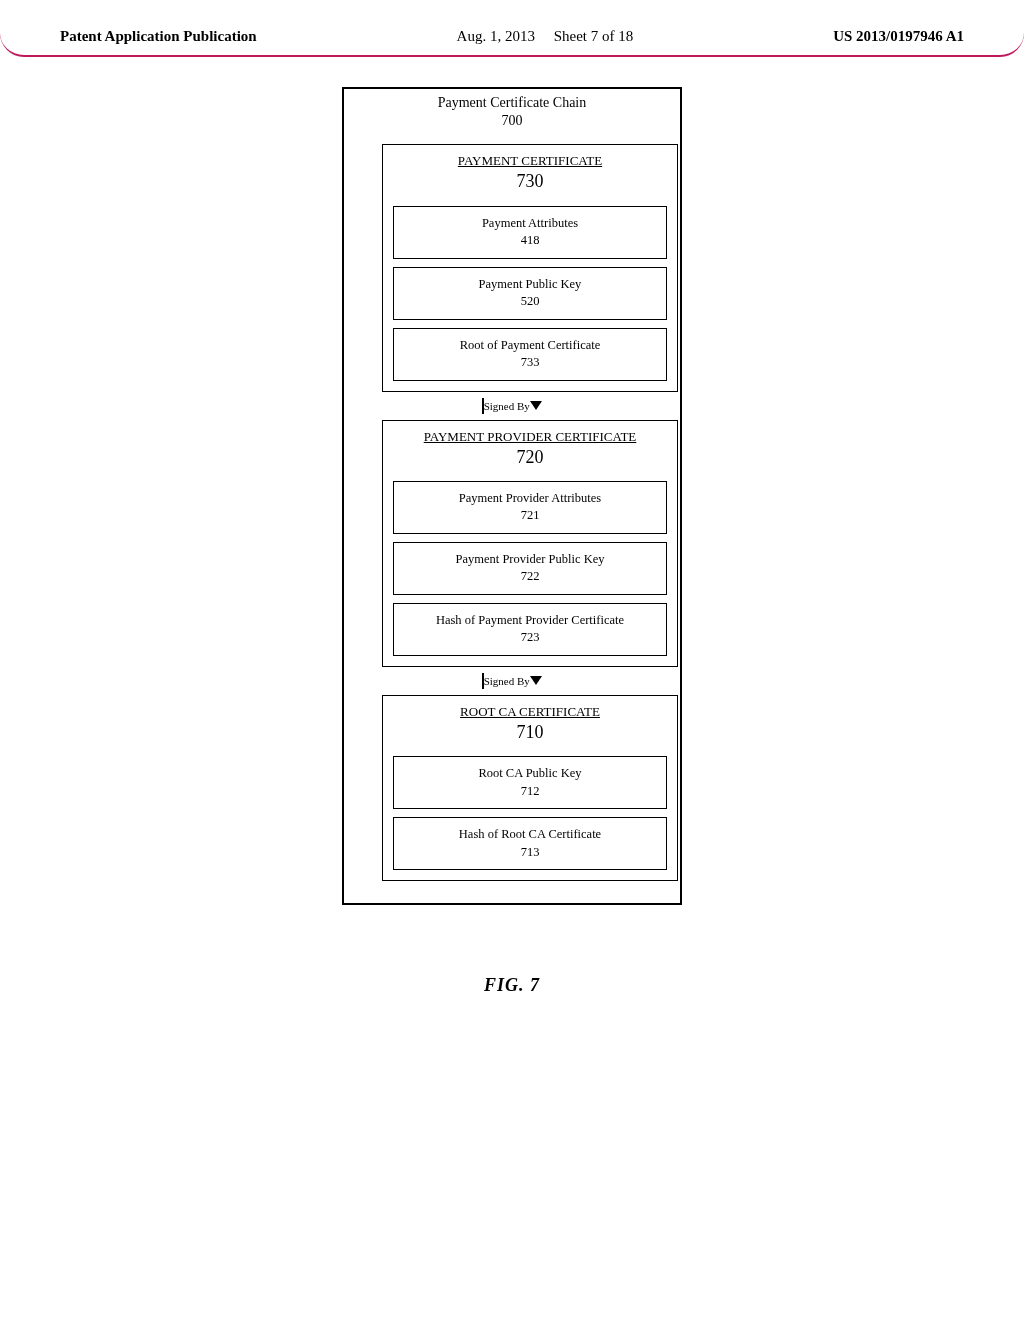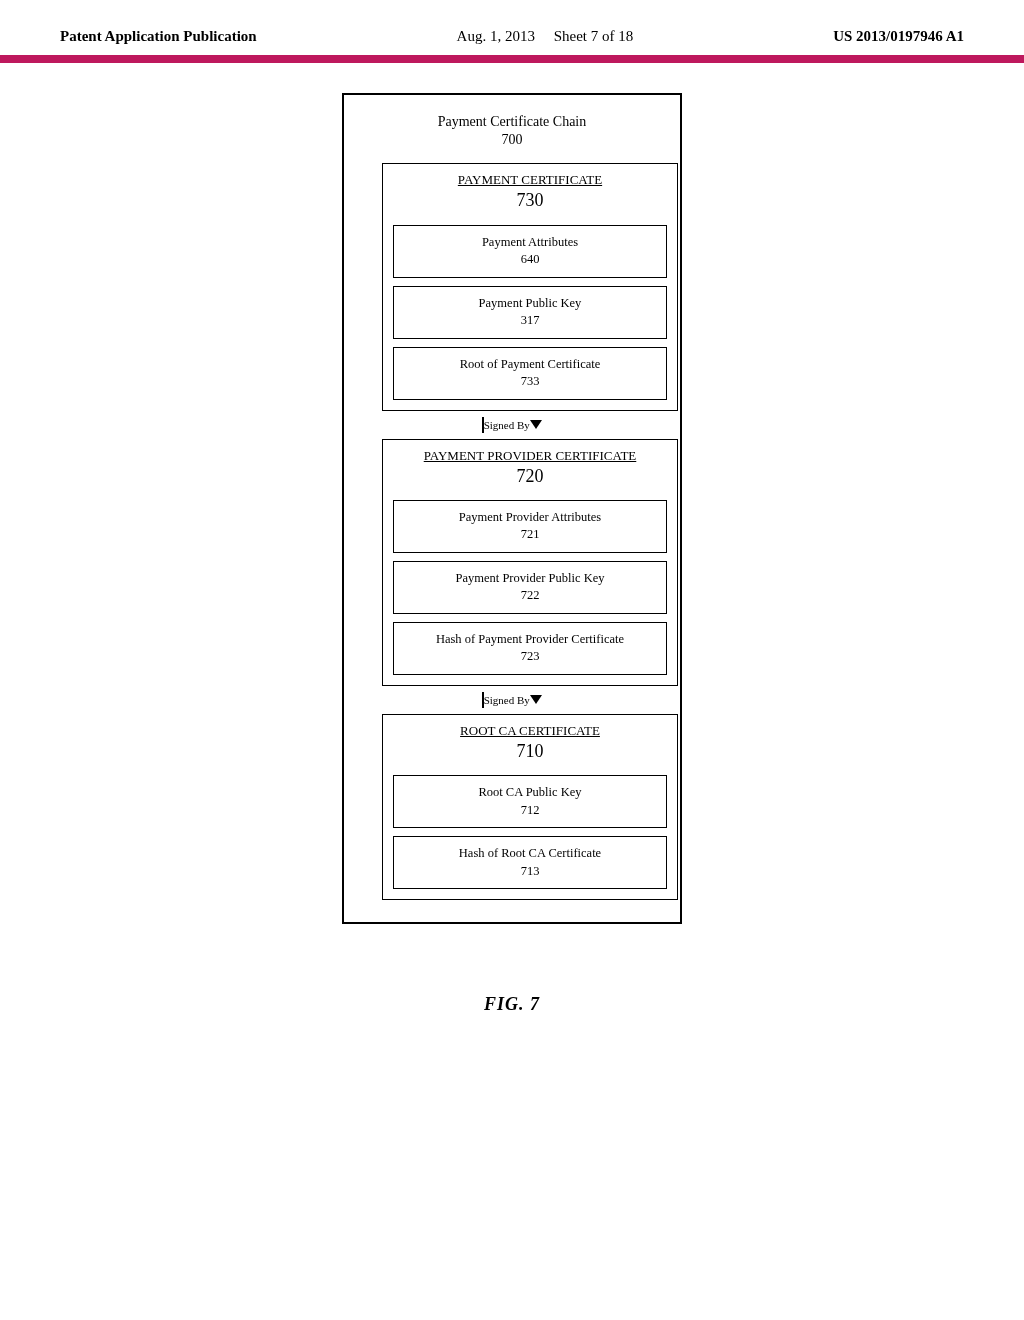--- a/index.html
+++ b/index.html
@@ -11,22 +11,23 @@
       position: relative;
       color: #000;
     }
 
     
     .page-header {
       display: flex;
       justify-content: space-between;
       align-items: center;
       padding: 28px 60px 10px 60px;
-      border-bottom: 8px solid #be185d;
+      border-bottom: 2px solid #be185d;
       margin-bottom: 0;
+      border-radius: 24px;
     }
     .header-left {
       font-size: 15px;
       font-weight: bold;
     }
     .header-center {
       font-size: 15px;
       text-align: center;
     }
     .header-right {
@@ -39,21 +40,21 @@
       display: flex;
       flex-direction: column;
       align-items: center;
       padding: 30px 60px 20px 60px;
     }
 
     
     .diagram-outer {
       border: 2px solid #000;
       width: 340px;
-      padding: 18px 20px 22px 20px;
+      padding: 5px 20px 22px 20px;
       display: flex;
       flex-direction: column;
       align-items: center;
       position: relative;
     }
 
     
     .diagram-title {
       font-size: 14px;
       text-align: center;
@@ -162,25 +163,25 @@
       <span>700</span>
     </div>
 
     <div class="cert-section">
       <div class="cert-header">
         <span class="cert-title">PAYMENT CERTIFICATE</span>
         <span class="cert-num">730</span>
       </div>
       <div class="attr-box">
         <span>Payment Attributes</span><br>
-        <span>640</span>
+        <span>418</span>
       </div>
       <div class="attr-box">
         <span>Payment Public Key</span><br>
-        <span>317</span>
+        <span>520</span>
       </div>
       <div class="attr-box">
         <span>Root of Payment Certificate</span><br>
         <span>733</span>
       </div>
     </div>
 
     <div class="signed-by-connector">
       <div class="signed-by-line"></div>
       <div class="signed-by-text">Signed By</div>

